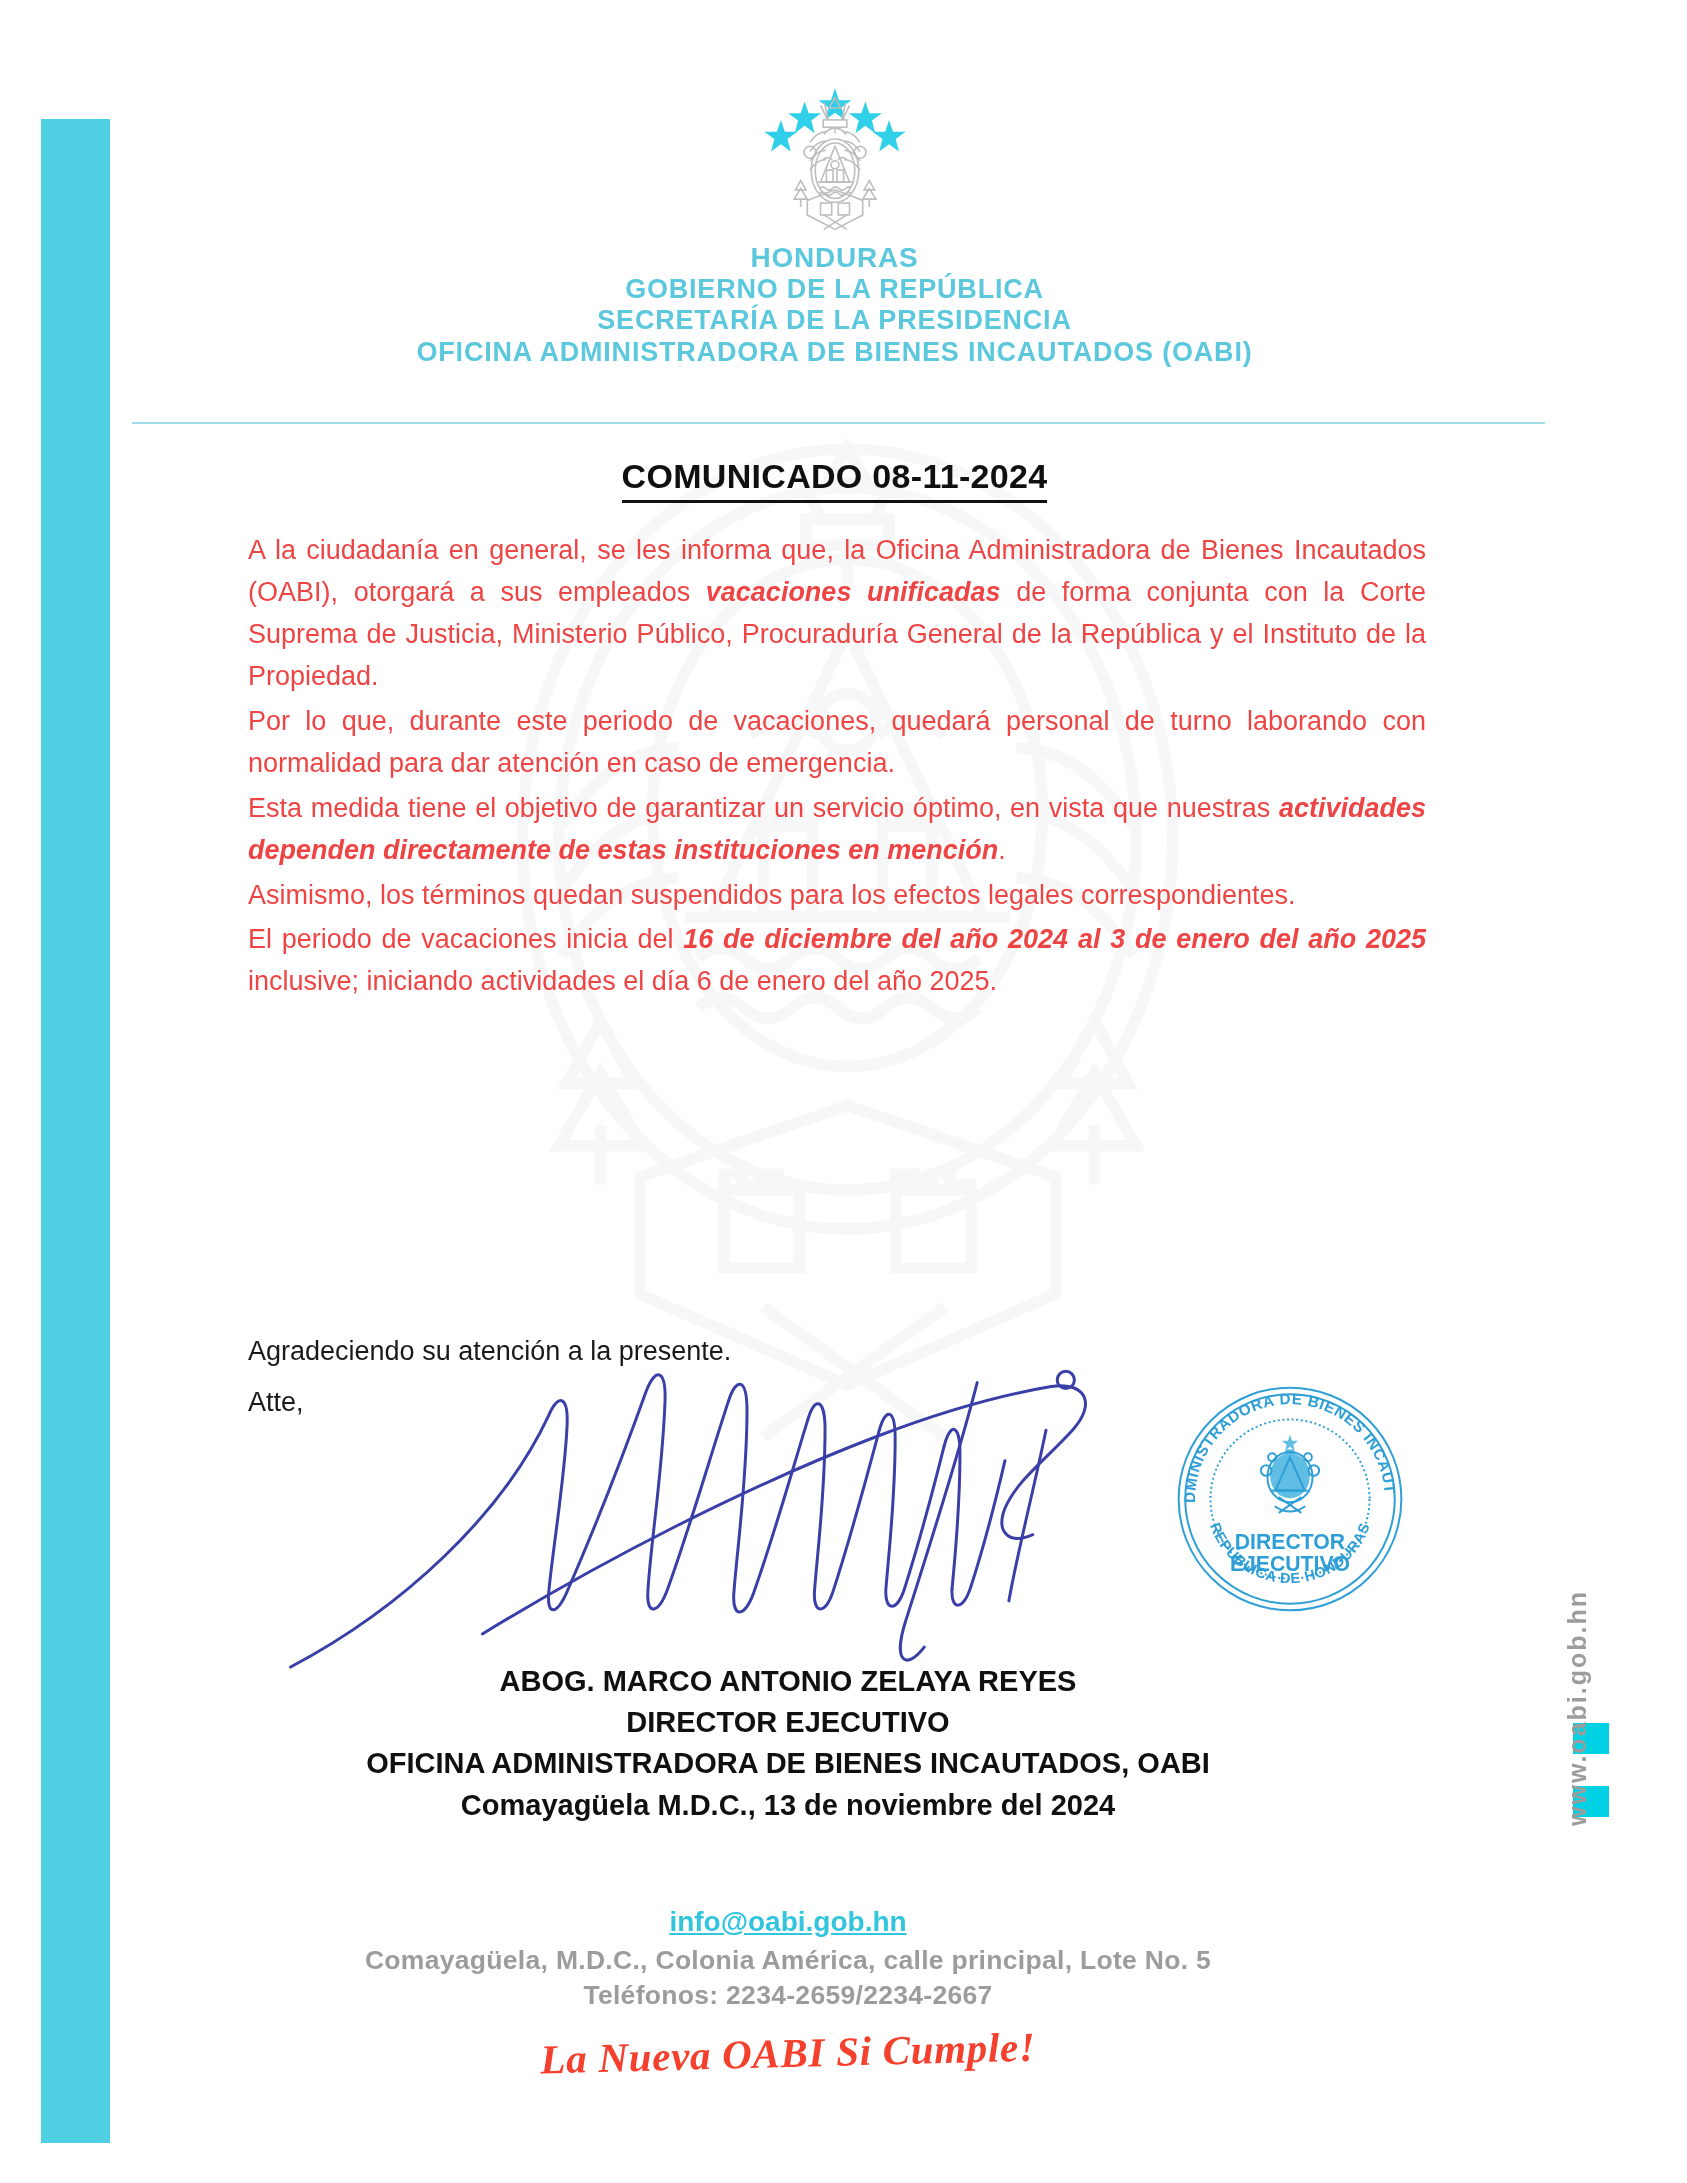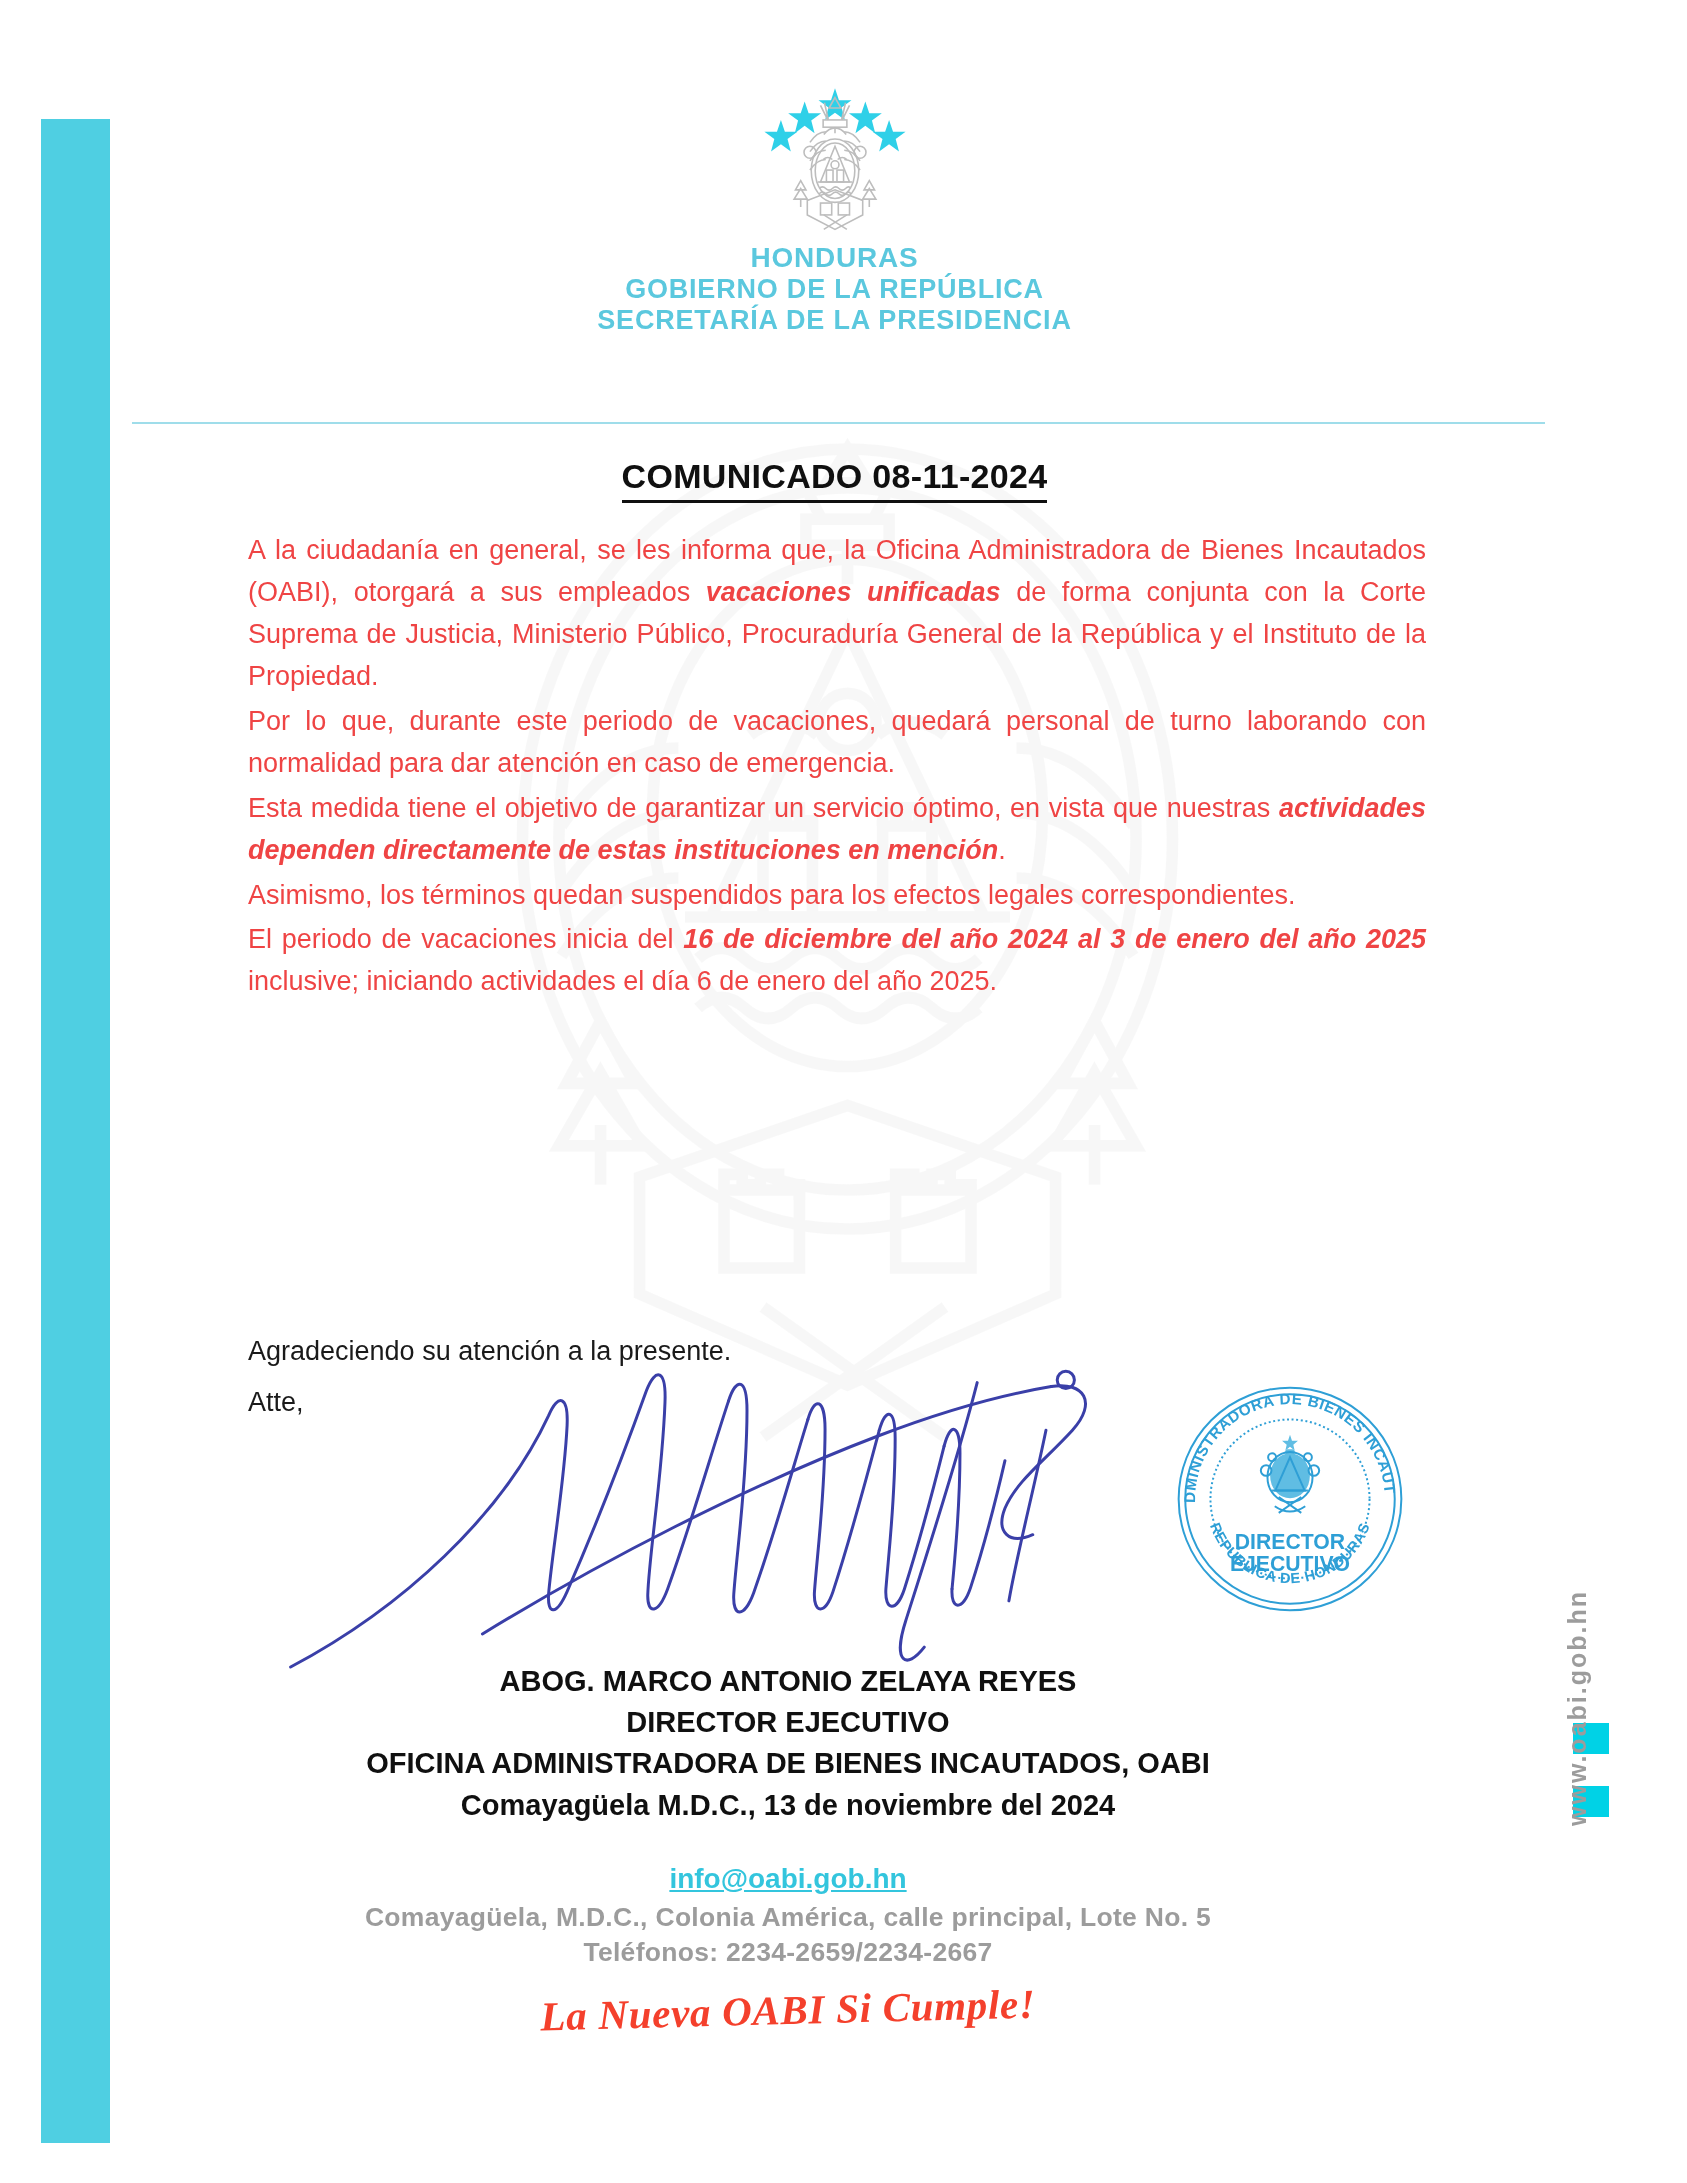--- a/index.html
+++ b/index.html
@@ -187,21 +187,21 @@
   }
   .sig-block .n1 { font-size: 29px; }
   .sig-block .n2 { font-size: 29px; }
   .sig-block .n3 { font-size: 29px; }
   .sig-block .n4 { font-size: 29px; }
 
   
   .footer {
     position: absolute;
     left: 110px;
-    top: 1863px;
+    top: 1906px;
     width: 1356px;
     text-align: center;
   }
   .footer .email {
     font-family: "Liberation Sans", sans-serif;
     font-weight: bold;
     font-size: 28px;
     color: #33C5DD;
     text-decoration: underline;
     display: inline-block;
@@ -329,20 +329,21 @@
 
           <path d="M78 148 l-8 14 h16 z M78 160 l-10 16 h20 z M78 176 v12"></path>
           <path d="M182 148 l-8 14 h16 z M182 160 l-10 16 h20 z M182 176 v12"></path>
         </g>
       </svg>
     </div>
     <div class="org-lines">
       <div class="l1">HONDURAS</div>
       <div class="l2">GOBIERNO DE LA REPÚBLICA</div>
       <div class="l3">SECRETARÍA DE LA PRESIDENCIA</div>
+      <div class="l4">OFICINA ADMINISTRADORA DE BIENES INCAUTADOS (OABI)</div>
     </div>
   </div>
   <div class="hr-head"></div>
 
   <div class="doc-title">
     <span>COMUNICADO 08-11-2024</span>
   </div>
 
   <div class="body-text">
     <p><span>A la ciudadanía en general, se les informa que, la Oficina Administradora de Bienes Incautados (OABI), otorgará a sus empleados </span><b>vacaciones unificadas</b><span> de forma conjunta con la Corte Suprema de Justicia, Ministerio Público, Procuraduría General de la República y el Instituto de la Propiedad.</span></p>

